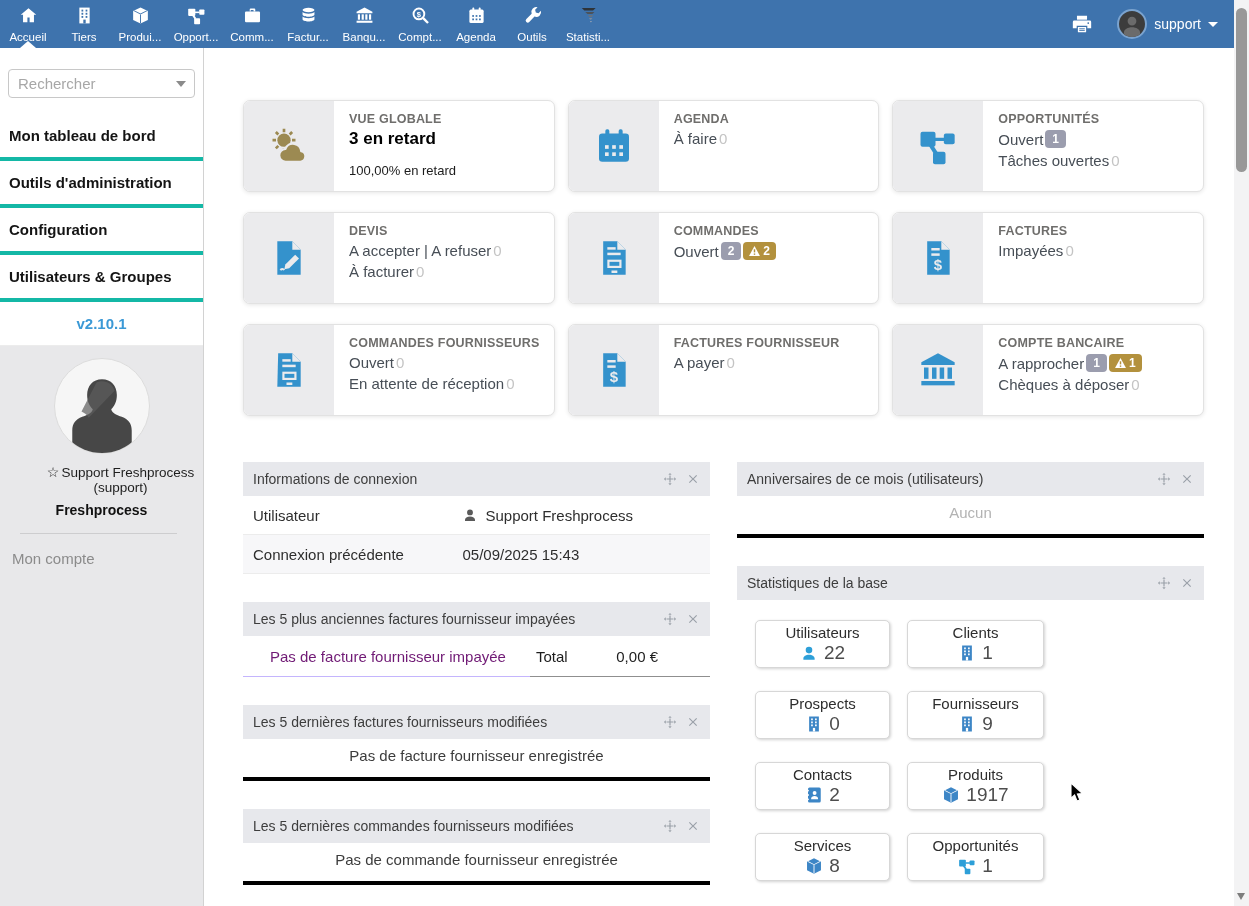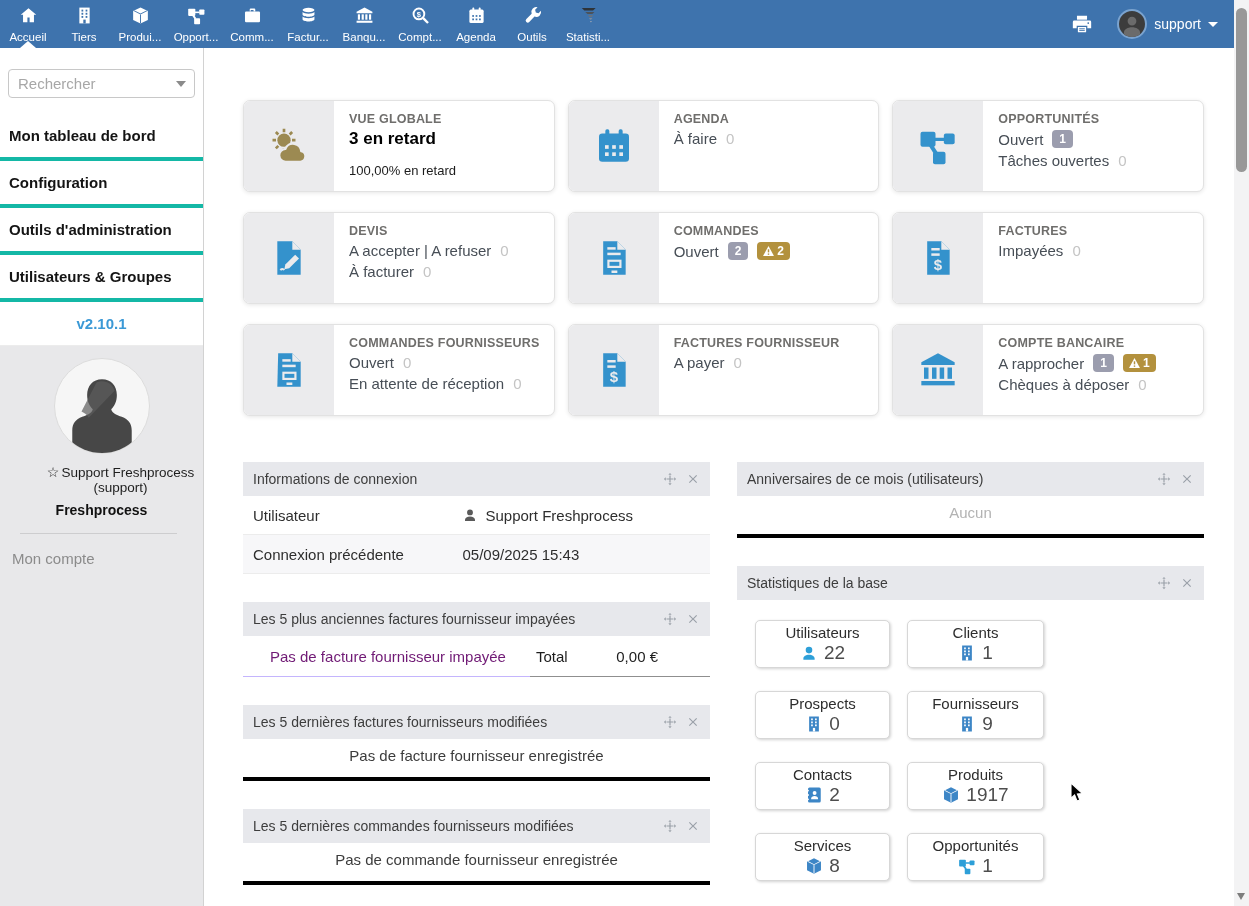--- a/index.html
+++ b/index.html
@@ -41,21 +41,21 @@
   
   .content { position:absolute; top:48px; left:205px; right:15px; bottom:0; background:#fff; }
   .boxes { position:absolute; left:38px; top:52px; width:961px; display:grid; grid-template-columns:repeat(3, 1fr); column-gap:13px; row-gap:20px; }
   .infobox { height:92px; background:#fff; border:1px solid #e2e2e2; border-radius:7px; box-shadow:0 1px 4px rgba(0,0,0,.10); display:flex; overflow:hidden; cursor:pointer; }
   .ib-icon { width:90px; flex:none; background:#ebebed; display:flex; align-items:center; justify-content:center; }
   .ib-icon svg { width:40px; height:40px; fill:#3492cc; }
   .ib-icon .cut { fill:#ebebed; }
   .ib-icon.gold svg { fill:#9c8a52; }
   .ib-body { padding:11px 15px; overflow:hidden; }
   .ib-title { font-size:12.5px; font-weight:bold; color:#6f6e6c; letter-spacing:.2px; margin-bottom:3px; white-space:nowrap; }
-  .ib-line { display:flex; align-items:center; gap:9px; font-size:15px; color:#474e56; margin-top:4px; white-space:nowrap; }
+  .ib-line { display:flex; align-items:center; gap:2px; font-size:15px; color:#474e56; margin-top:4px; white-space:nowrap; }
   .ib-count { color:#c4c4c4; }
   .ib-headline { font-size:17px; font-weight:bold; color:#000; margin-top:2px; }
   .ib-sub { font-size:13px; color:#1c1c1c; margin-top:14px; }
   .badge-gray { background:#9b9dae; color:#fff; font-size:12px; font-weight:bold; border-radius:4px; padding:2px 7px; line-height:1.2; }
   .badge-warn { background:#b3913d; color:#fff; font-size:12px; font-weight:bold; border-radius:4px; padding:2px 6px; line-height:1.2; display:inline-flex; align-items:center; gap:3px; }
 
   
   .lower { position:absolute; left:38px; top:414px; width:961px; display:grid; grid-template-columns:467px 467px; column-gap:27px; align-items:start; }
   .panel { margin-bottom:28px; }
   .panel-head { background:#e7e8ec; height:34px; display:flex; align-items:center; padding:0 10px; }
@@ -220,22 +220,22 @@
     </div>
   </div>
 </div>
 
 <div class="sidebar">
   <div class="search-wrap">
     <input type="text" placeholder="Rechercher" style="">
     <span class="search-caret"></span>
   </div>
   <div class="menu-item">Mon tableau de bord</div>
+  <div class="menu-item">Outils d'administration</div>
   <div class="menu-item">Configuration</div>
-  <div class="menu-item">Outils d'administration</div>
   <div class="menu-item">Utilisateurs &amp; Groupes</div>
   <div class="version-row">v2.10.1</div>
   <div class="sidebar-bottom">
     <div class="avatar-big">
       <svg viewBox="0 0 80 80">
           <path fill="#474747" d="M40 8c9 0 14.5 6.5 14.5 15.5 0 6-2.3 11-5.5 13.8 1 4.4 5.6 5.5 10.3 7.4 6.5 2.6 9.7 6.8 9.7 13.3v22H11v-22c0-6.5 3.2-10.7 9.7-13.3 4.7-1.9 9.3-3 10.3-7.4-3.2-2.8-5.5-7.8-5.5-13.8C25.5 14.5 31 8 40 8z"></path>
           <path fill="#5c5c5c" d="M40 10c6 0 10.5 3.5 12.3 9.2L27 45.5c-1.5-2.8-4-4.6-7-6l14.5-28C36 10.5 37.9 10 40 10z" opacity=".7"></path>
         </svg>
     </div>
     <div class="user-line"><span class="star">☆</span><span>Support Freshprocess (support)</span></div>

